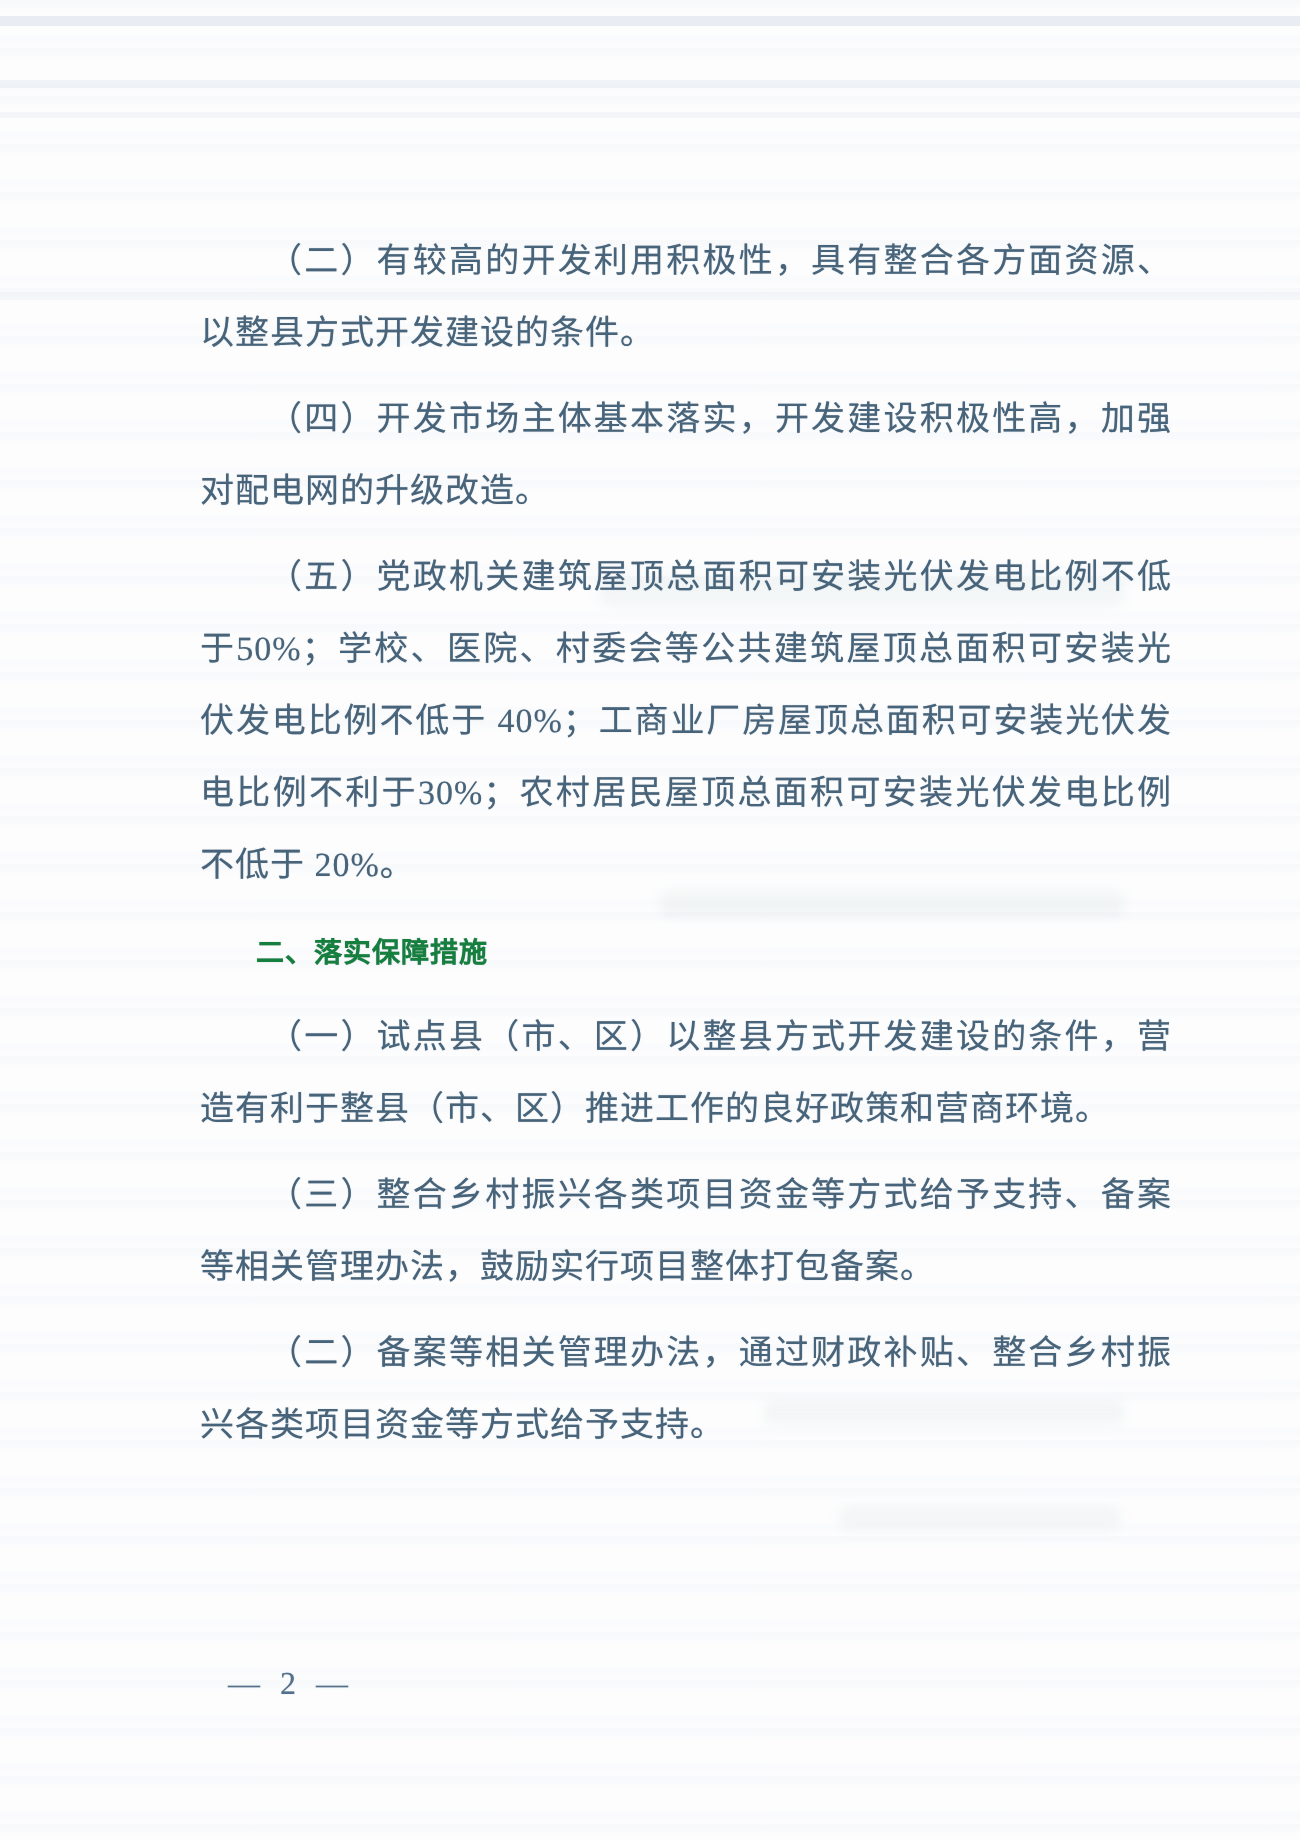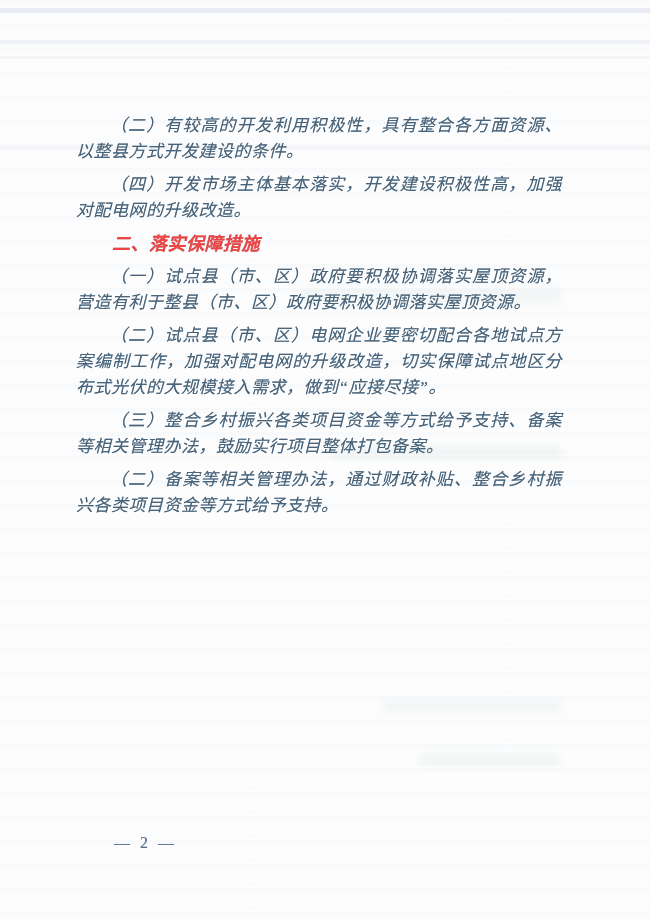--- a/index.html
+++ b/index.html
@@ -48,42 +48,41 @@
     filter: blur(3px);
     border-radius: 3px;
   }
   .ghost-1 { top: 289px; left: 300px; width: 262px; height: 14px; }
   .ghost-2 { top: 445px; left: 330px; width: 232px; height: 14px; }
   .ghost-3 { top: 700px; left: 382px; width: 180px; height: 12px; }
   .ghost-4 { top: 753px; left: 420px; width: 140px; height: 12px; }
 
   .content {
     position: absolute;
-    left: 76px;
+    left: 100px;
     top: 113px;
     width: 486px;
     color: #48647a;
     font-size: 17px;
-    line-height: 26px;
+    line-height: 36px;
     letter-spacing: 0.5px;
     text-align: justify;
     text-shadow: 0 0 0.5px rgba(72,100,122,0.55);
-    font-style: italic;
   }
   .para {
     margin: 0 0 7px 0;
     text-indent: 2em;
   }
   .heading {
     margin: 0 0 7px 0;
     text-indent: 2em;
     font-family: "Liberation Sans", "DejaVu Sans", sans-serif;
     font-weight: bold;
-    font-size: 18px;
-    color: #ef4444;
+    font-size: 14px;
+    color: #15803d;
   }
   .page-number {
     position: absolute;
     left: 114px;
     top: 834px;
     font-size: 16px;
     letter-spacing: 3px;
     color: #54708a;
     text-shadow: 0 0 0.5px rgba(84,112,138,0.5);
   }
@@ -99,22 +98,22 @@
   <div class="band band-4"></div>
 
   <div class="ghost ghost-1"></div>
   <div class="ghost ghost-2"></div>
   <div class="ghost ghost-3"></div>
   <div class="ghost ghost-4"></div>
 
   <div class="content">
     <p class="para">（二）有较高的开发利用积极性，具有整合各方面资源、以整县方式开发建设的条件。</p>
     <p class="para">（四）开发市场主体基本落实，开发建设积极性高，加强对配电网的升级改造。</p>
+    <p class="para">（五）党政机关建筑屋顶总面积可安装光伏发电比例不低于50%；学校、医院、村委会等公共建筑屋顶总面积可安装光伏发电比例不低于 40%；工商业厂房屋顶总面积可安装光伏发电比例不利于30%；农村居民屋顶总面积可安装光伏发电比例不低于 20%。</p>
     <p class="heading">二、落实保障措施</p>
-    <p class="para">（一）试点县（市、区）政府要积极协调落实屋顶资源，营造有利于整县（市、区）政府要积极协调落实屋顶资源。</p>
-    <p class="para">（二）试点县（市、区）电网企业要密切配合各地试点方案编制工作，加强对配电网的升级改造，切实保障试点地区分布式光伏的大规模接入需求，做到“应接尽接”。</p>
+    <p class="para">（一）试点县（市、区）以整县方式开发建设的条件，营造有利于整县（市、区）推进工作的良好政策和营商环境。</p>
     <p class="para">（三）整合乡村振兴各类项目资金等方式给予支持、备案等相关管理办法，鼓励实行项目整体打包备案。</p>
     <p class="para">（二）备案等相关管理办法，通过财政补贴、整合乡村振兴各类项目资金等方式给予支持。</p>
   </div>
 
   <div class="page-number">— 2 —</div>
 
 </div>
 
 </body></html>

